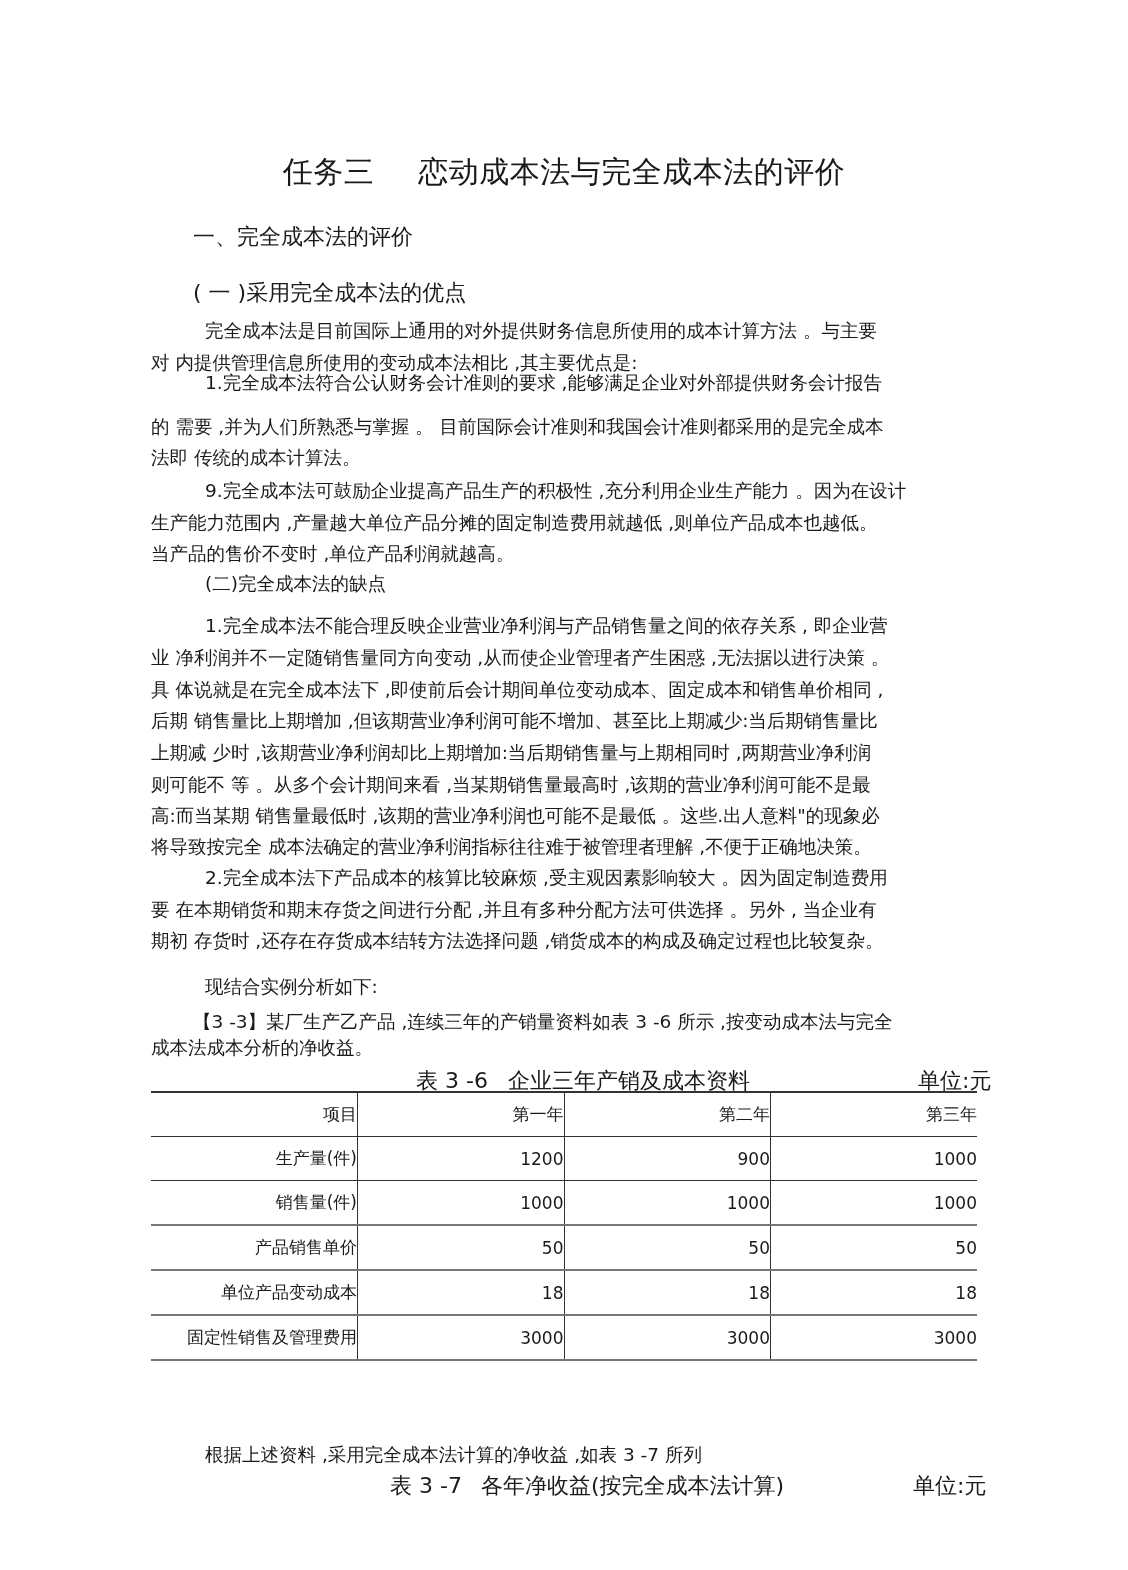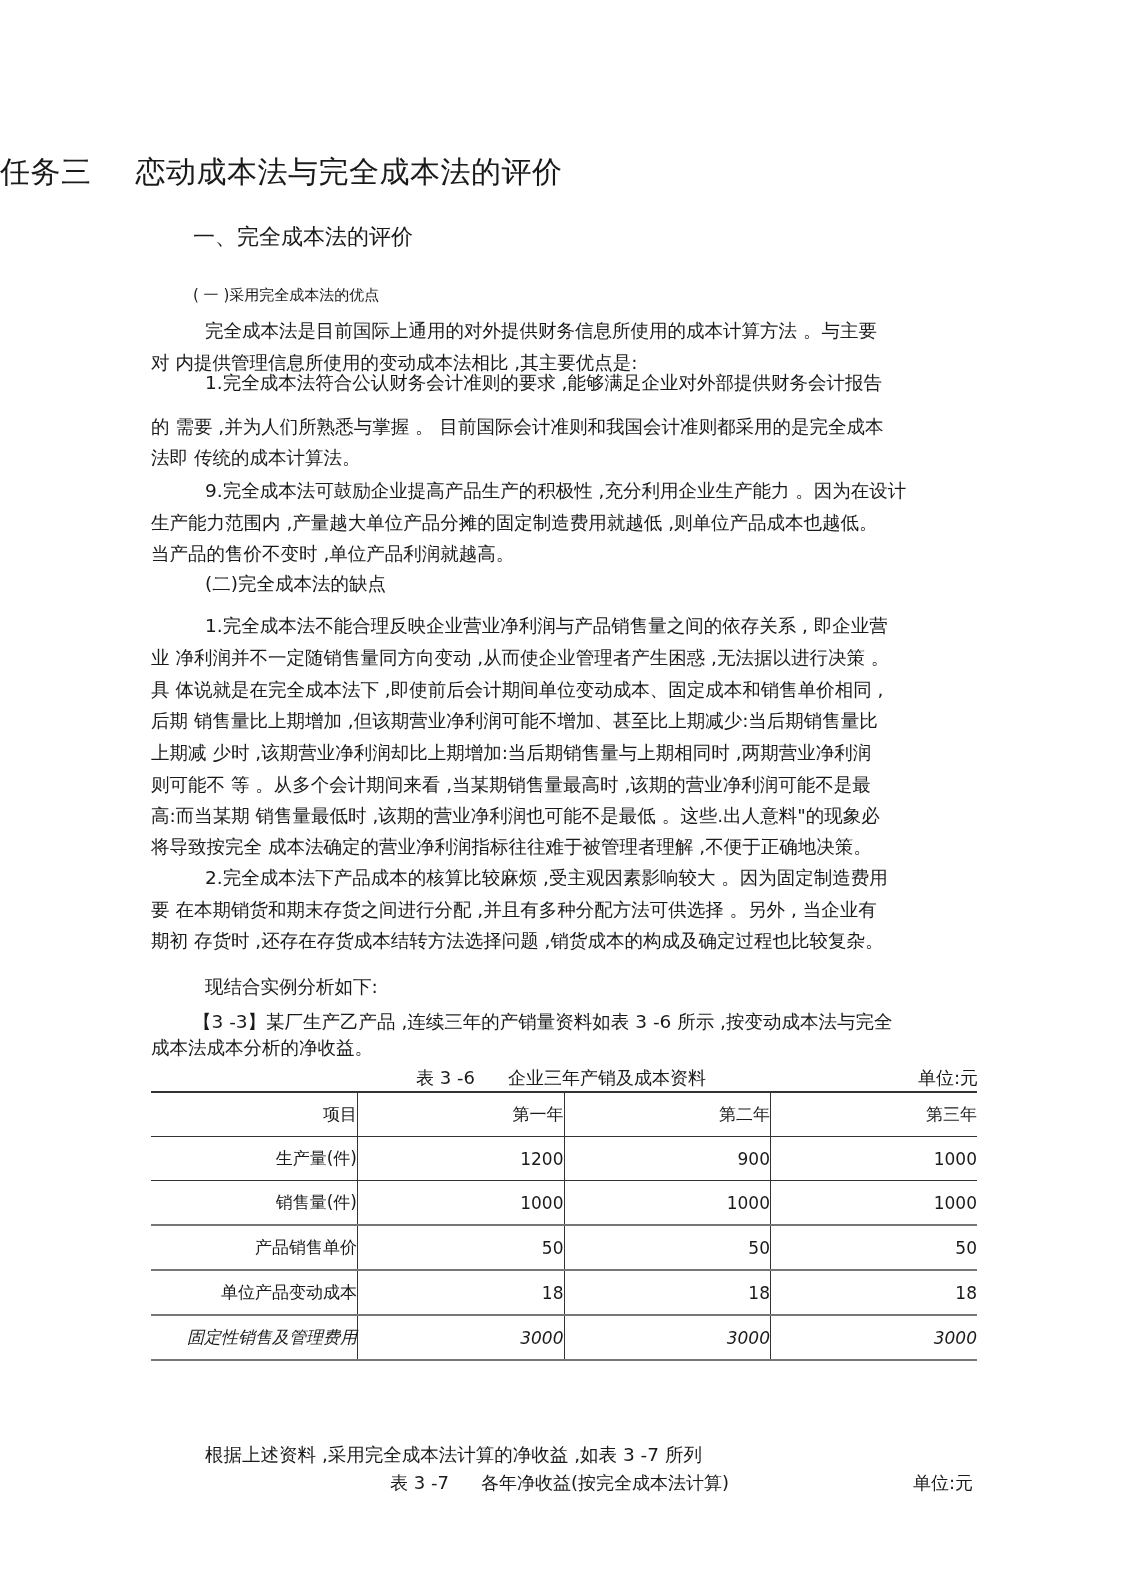--- a/index.html
+++ b/index.html
@@ -1,33 +1,33 @@
 <!DOCTYPE html>
 <html><head>
 <meta charset="utf-8">
 <style>
   html, body { margin: 0; padding: 0; background: #ffffff; }
   body { width: 1128px; height: 1570px; position: relative; overflow: hidden;
          font-family: "DejaVu Sans", "Liberation Sans", sans-serif; color: #1a1a1a; }
   .abs { position: absolute; white-space: nowrap; }
-  .title { left: 0; width: 1128px; top: 152px; font-size: 30px; letter-spacing: 0.5px; }
+  .title { left: 0; width: 1128px; top: 152px; text-align: center; font-size: 30px; letter-spacing: 0.5px; }
   .title .gap { display: inline-block; width: 44px; }
   .h2 { left: 193px; top: 222px; font-size: 22px; text-align: right; }
-  .h3 { left: 193px; top: 286px; font-size: 15px; }
+  .h3 { left: 193px; top: 278px; font-size: 22px; }
   .line { left: 151px; font-size: 18.5px; line-height: 22px; }
   .ind { left: 193px; margin-left: 12px; }
-  .caption { font-size: 18px; }
+  .caption { font-size: 22px; }
   table.t36 { position: absolute; left: 151px; top: 1091px; width: 826px; border-collapse: collapse;
               font-size: 17px; }
   table.t36 th, table.t36 td { text-align: right; height: 43px; padding: 0; font-weight: normal;
               border-right: 1.5px solid #333; border-bottom: 1.5px solid #333; }
   table.t36 tr > *:last-child { border-right: none; }
   table.t36 tr:first-child > * { border-top: 2px solid #333; }
   table.t36 tr.thick > * { border-bottom: 2.5px solid #777; }
-  table.t36 tr:last-child > * { border-bottom: 2.5px solid #777; font-style: italic; }
+  table.t36 tr:last-child > * { border-bottom: 2.5px solid #777; }
   table.t36 col.c0 { width: 206px; }
   table.t36 col.cx { width: 206px; }
 </style>
 </head>
 <body>
 
 <div class="abs title"><span>任务三</span><span class="gap"></span><span>恋动成本法与完全成本法的评价</span></div>
 
 <div class="abs h2">一、完全成本法的评价</div>
 <div class="abs h3">( 一 )采用完全成本法的优点</div>

